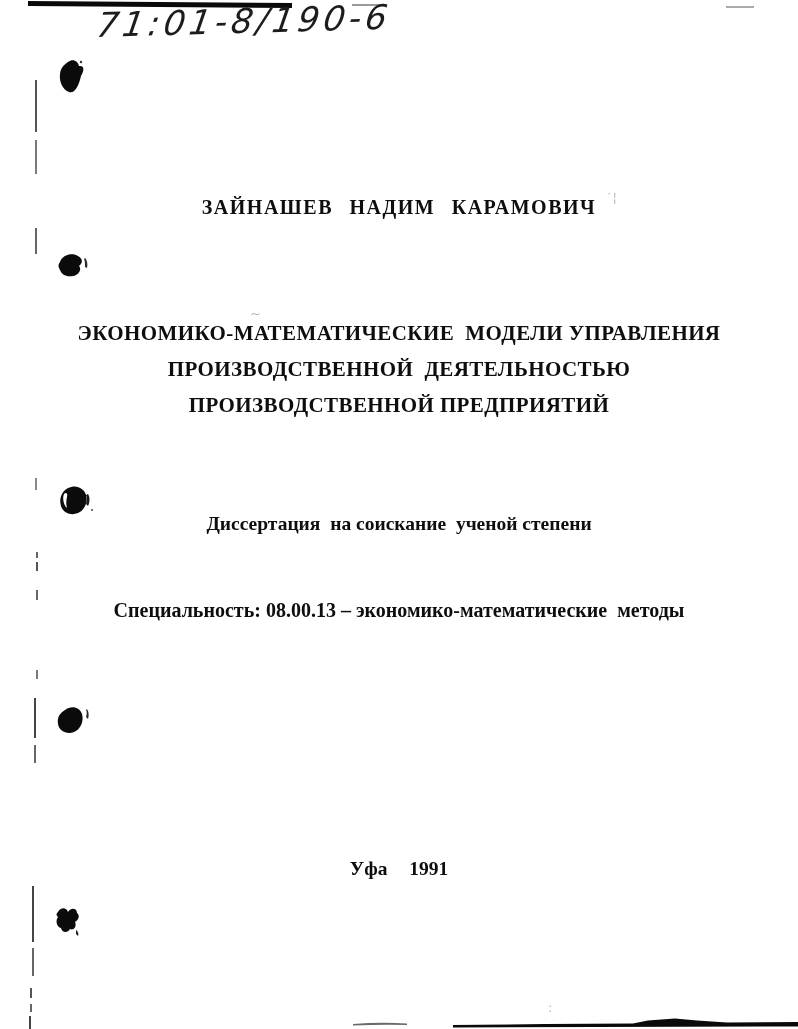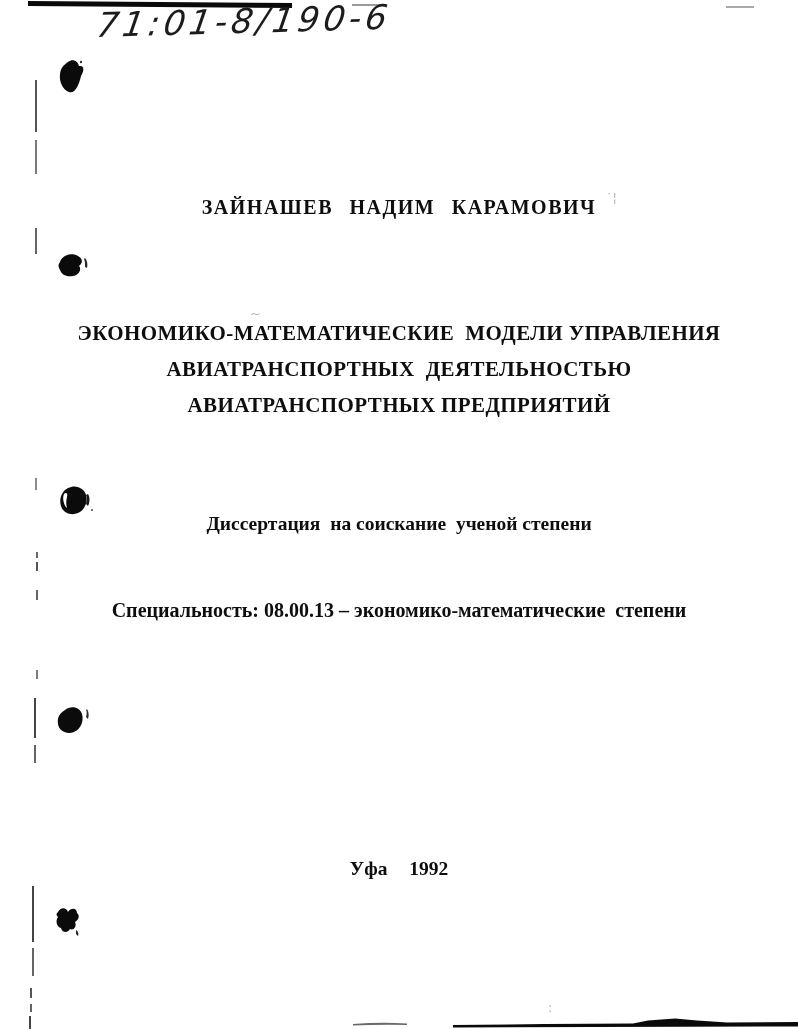--- a/index.html
+++ b/index.html
@@ -95,30 +95,30 @@
 
   <div class="faint" style="left:606px; top:190px;">˙¦</div>
   <div class="faint" style="left:250px; top:306px;">~</div>
   <div class="faint" style="left:548px; top:1000px;">:</div>
 
 
   <div class="abs line author">ЗАЙНАШЕВ НАДИМ КАРАМОВИЧ</div>
 
   <div class="abs title-block" style="left:0; width:798px;">
     <div class="line t abs" style="position:static;">ЭКОНОМИКО-МАТЕМАТИЧЕСКИЕ  МОДЕЛИ УПРАВЛЕНИЯ</div>
-    <div class="line t abs" style="position:static;">АВИАТРАНСПОРТНЫХ  ДЕЯТЕЛЬНОСТЬЮ</div>
-    <div class="line t abs" style="position:static;">АВИАТРАНСПОРТНЫХ ПРЕДПРИЯТИЙ</div>
+    <div class="line t abs" style="position:static;">ПРОИЗВОДСТВЕННОЙ  ДЕЯТЕЛЬНОСТЬЮ</div>
+    <div class="line t abs" style="position:static;">ПРОИЗВОДСТВЕННОЙ ПРЕДПРИЯТИЙ</div>
   </div>
 
   <div class="abs degree-block" style="left:0; width:798px;">
     <div class="line t abs" style="position:static;">Диссертация  на соискание  ученой степени</div>
   </div>
 
-  <div class="abs line specialty">Специальность: 08.00.13 – экономико-математические  степени</div>
+  <div class="abs line specialty">Специальность: 08.00.13 – экономико-математические  методы</div>
 
-  <div class="abs line imprint">Уфа  1992</div>
+  <div class="abs line imprint">Уфа  1991</div>
 
   <svg class="blot" style="left:345px; top:1014px;" width="453" height="15" viewBox="0 0 453 15">
     <path d="M8,10 Q35,8 62,9.5 L62,11 Q35,10.5 8,11.5 Z" fill="#6a6a6a"></path>
     <path d="M108,11 L200,10 L288,9.5 L303,6.5 L330,4.5 L352,6.5 L382,8.5 L453,8 L453,12.5 L108,13.5 Z" fill="#0a0a0a"></path>
   </svg>
 
 </div>
 
 </body></html>

